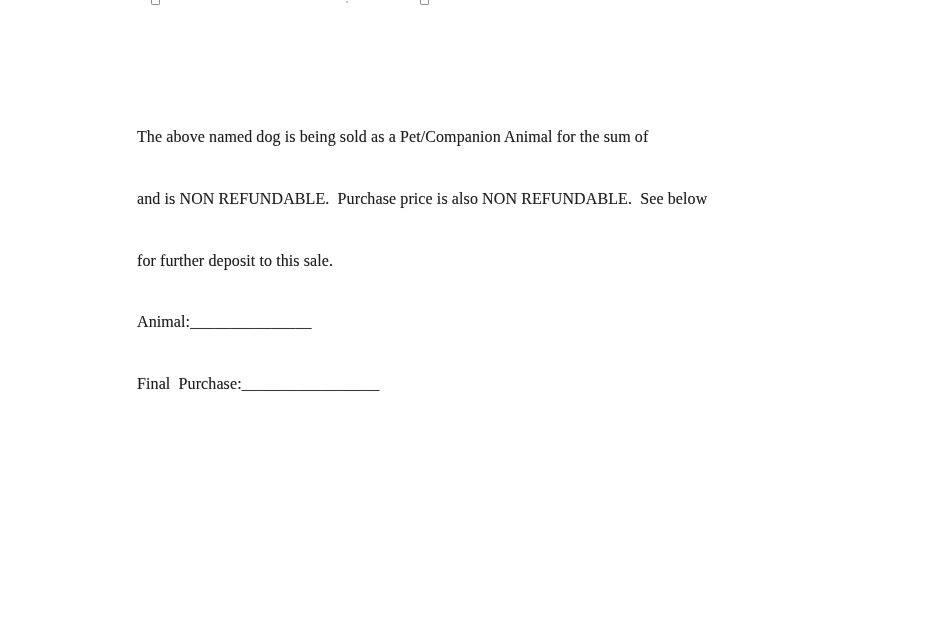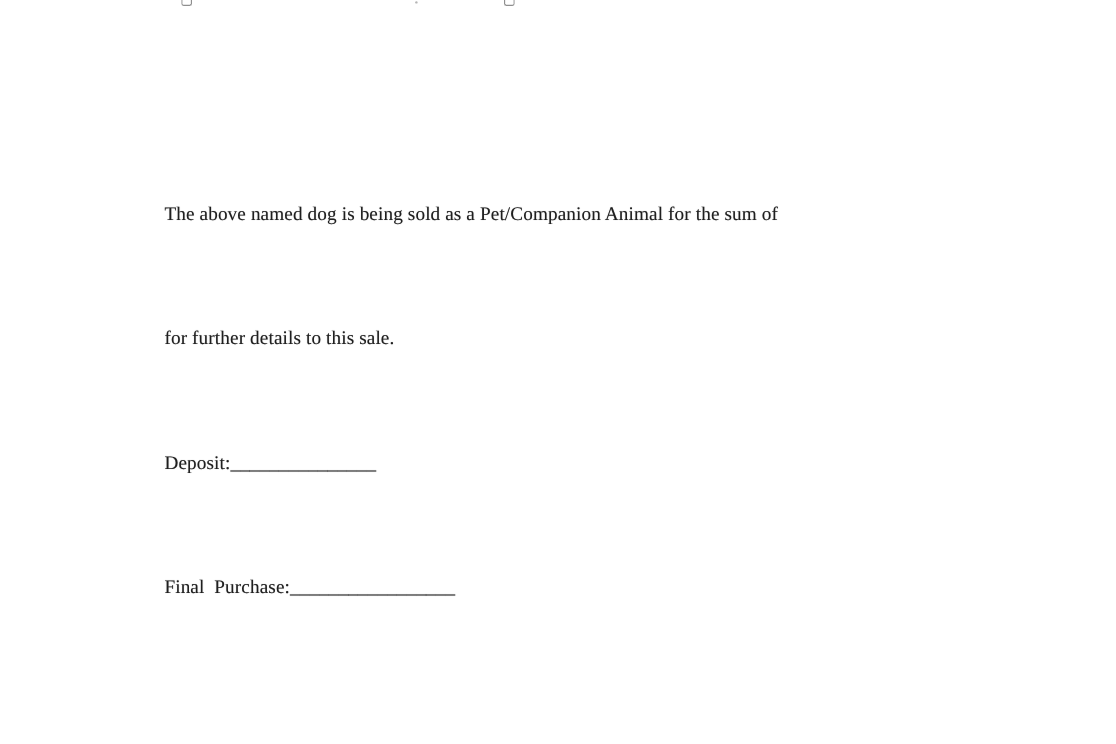--- a/index.html
+++ b/index.html
@@ -20,21 +20,21 @@
     top: 24px;
     width: 700px;
     color: #1f1f1f;
     font-size: 16px;
     line-height: 20.6px;
     white-space: pre;
     letter-spacing: 0.1px;
     text-shadow: 0 0 0.7px rgba(40,40,40,0.45);
   }
   .para { margin: 0 0 20.6px 0; }
-  .line { min-height: 20.6px; margin-top: 42px; }
+  .line { min-height: 20.6px; }
   
   .frag {
     position: absolute;
     border: 1px solid #8f8f8f;
     border-top: none;
     border-radius: 0 0 2px 2px;
     background: transparent;
   }
   .frag-box1 { left: 151px; top: -3px; width: 7px; height: 7px; }
   .frag-dot  { left: 346px; top: 1px;  width: 2px; height: 2px; border: none; background: #b5b5b5; border-radius: 50%; }
@@ -44,22 +44,23 @@
 <body>
 
 <span class="frag frag-box1"></span>
 <span class="frag frag-dot"></span>
 <span class="frag frag-box2"></span>
 
 <div class="doc">
 
   <div class="para">
     <div class="line">The above named dog is being sold as a Pet/Companion Animal for the sum of</div>
-    <div class="line">for further details to this sale.</div>
-    <div class="line">Deposit:_______________</div>
+    <div class="line">and is NON REFUNDABLE.  Purchase price is also NON REFUNDABLE.  See below</div>
+    <div class="line">for further deposit to this sale.</div>
+    <div class="line">Animal:_______________</div>
     <div class="line">Final  Purchase:_________________</div>
   </div>
 
   <div class="para">
     
     
     
     
     
   </div>

